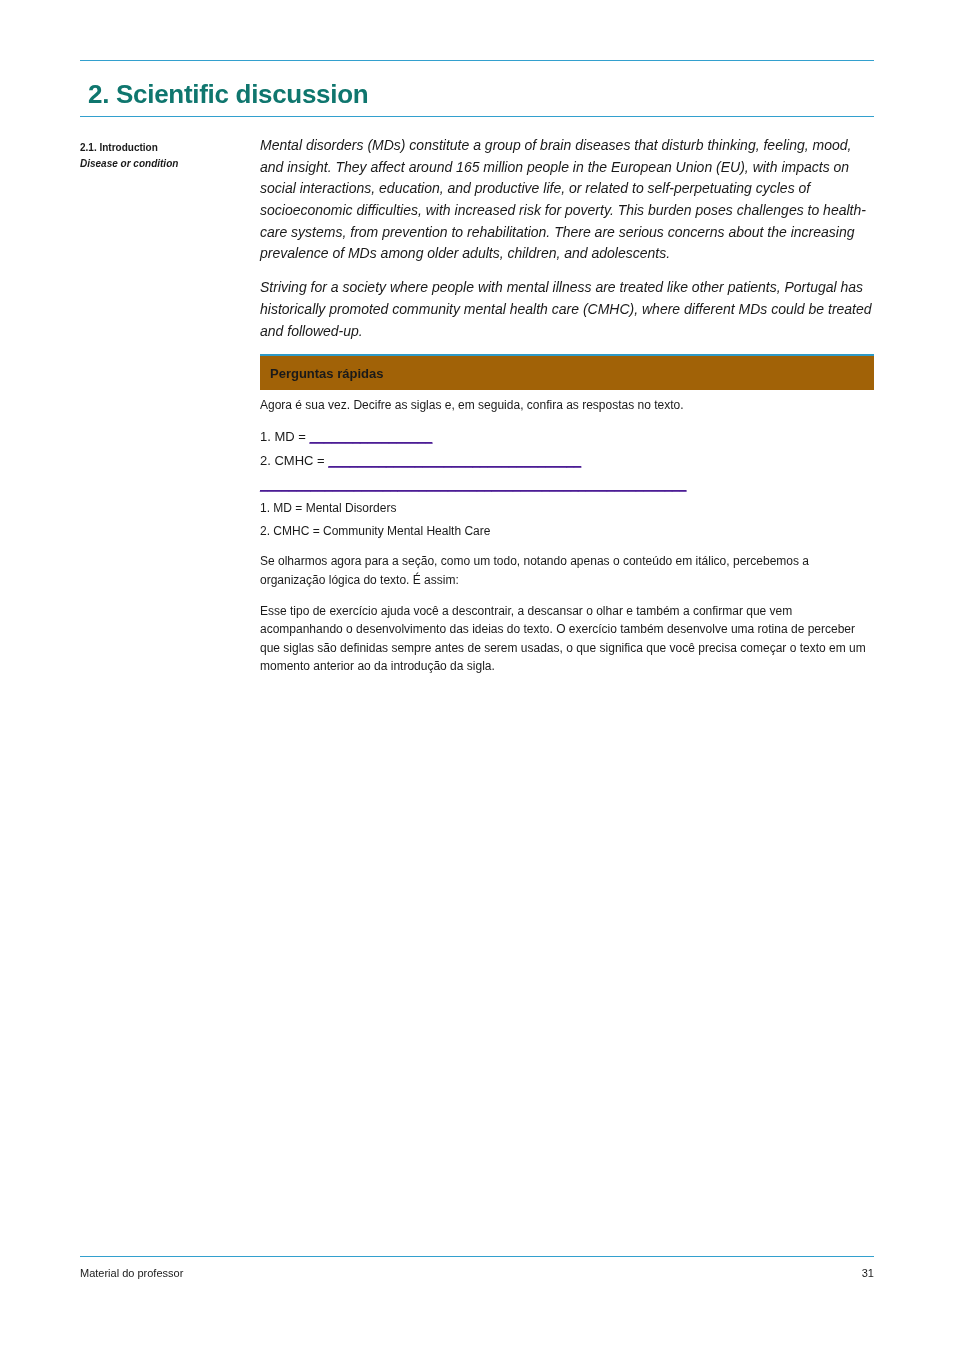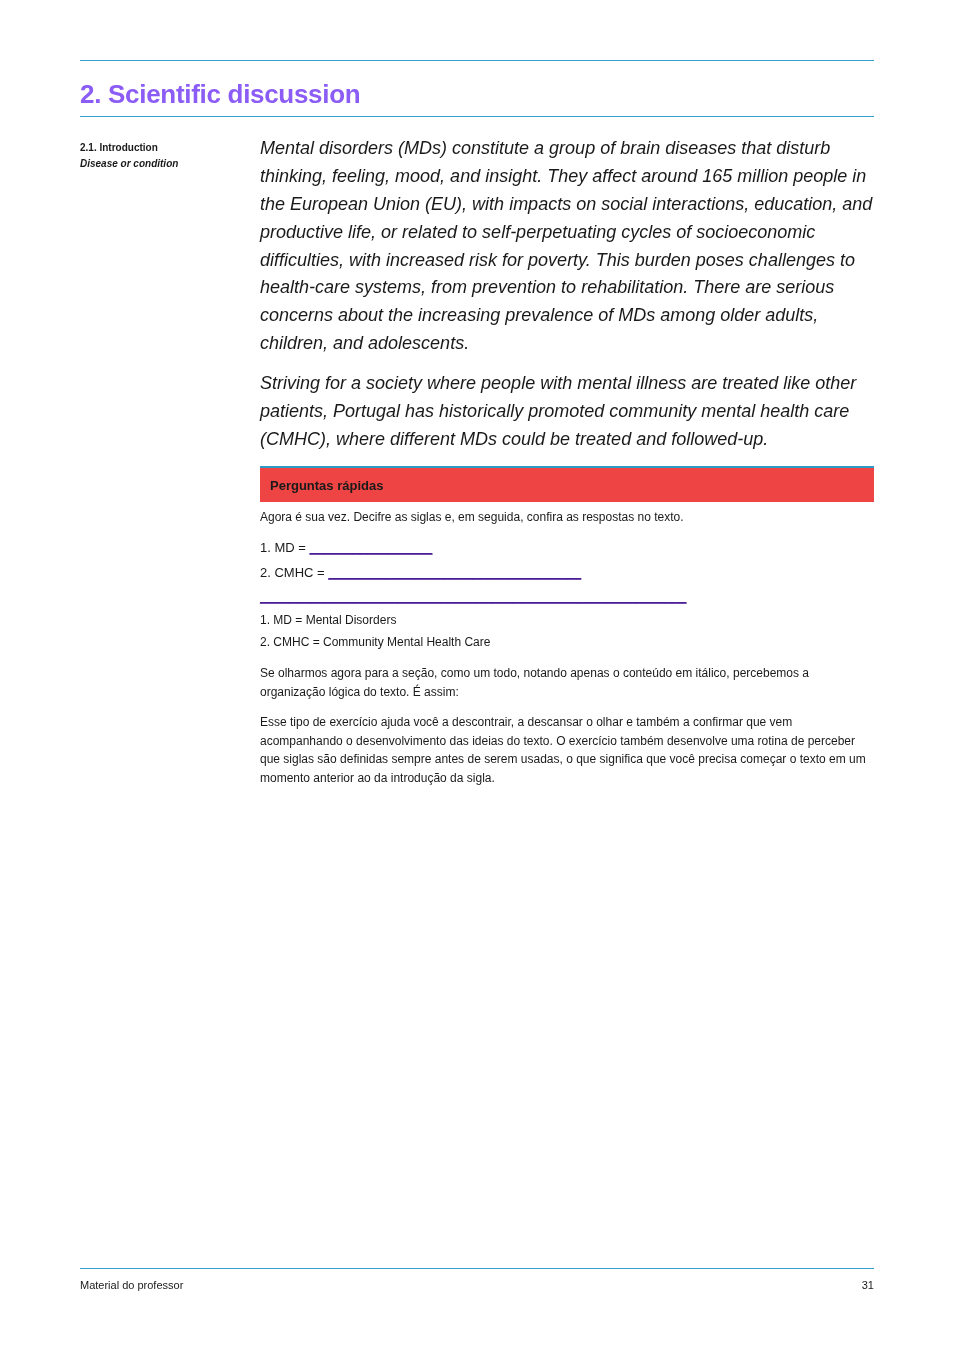--- a/index.html
+++ b/index.html
@@ -27,22 +27,22 @@
     margin: 0 0 18px 0;
   }
   .rule-blue-bottom {
     border: none;
     border-top: 1.5px solid #33A0CE;
     margin: 18px 0 10px 0;
   }
   h1.section-title {
     font-size: 26px;
     font-weight: bold;
-    color: #8b5cf6;
-    margin: 8px 0 6px 0;
+    color: #0f766e;
+    margin: 8px 0 6px 8px;
     letter-spacing: -0.3px;
   }
   .content-area {
     display: flex;
     gap: 20px;
   }
   .left-col {
     width: 160px;
     flex-shrink: 0;
     padding-top: 6px;
@@ -58,47 +58,47 @@
   .left-sub {
     font-style: italic;
     margin-top: 2px;
   }
   .body-p {
     font-size: 12px;
     line-height: 1.55;
     margin-bottom: 12px;
   }
   .body-p-italic {
-    font-size: 18px;
+    font-size: 14px;
     line-height: 1.55;
     margin-bottom: 12px;
     font-style: italic;
   }
   .highlight-bar {
-    background: #ef4444;
+    background: #a16207;
     border-top: 2.5px solid #2E9AC7;
     padding: 8px 10px;
     margin: 10px 0 6px 0;
   }
   .highlight-bar .hb-title {
     font-size: 13px;
     font-weight: bold;
   }
   .link-line {
     font-size: 13px;
     line-height: 1.55;
     margin: 4px 0;
   }
   .link-line a, .fake-link {
     color: #4c1d95;
     text-decoration: underline;
   }
   .footer-row {
     position: absolute;
-    bottom: 60px;
+    bottom: 72px;
     left: 80px;
     right: 80px;
   }
   .footer-text {
     font-size: 11px;
     display: flex;
     justify-content: space-between;
     margin-top: 6px;
     color: #1a1a1a;
   }

